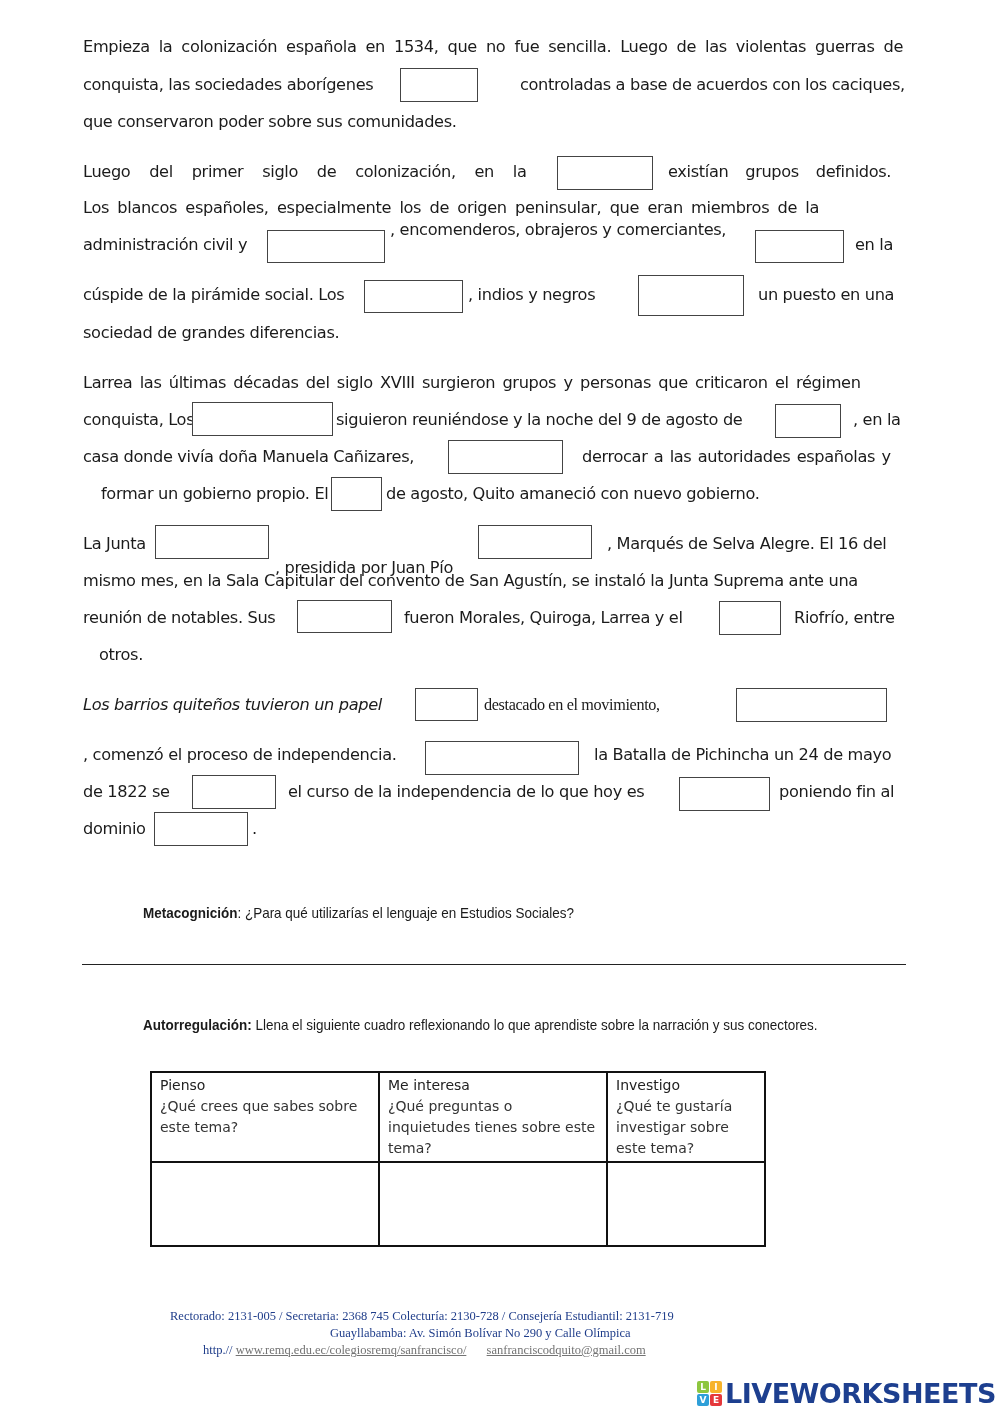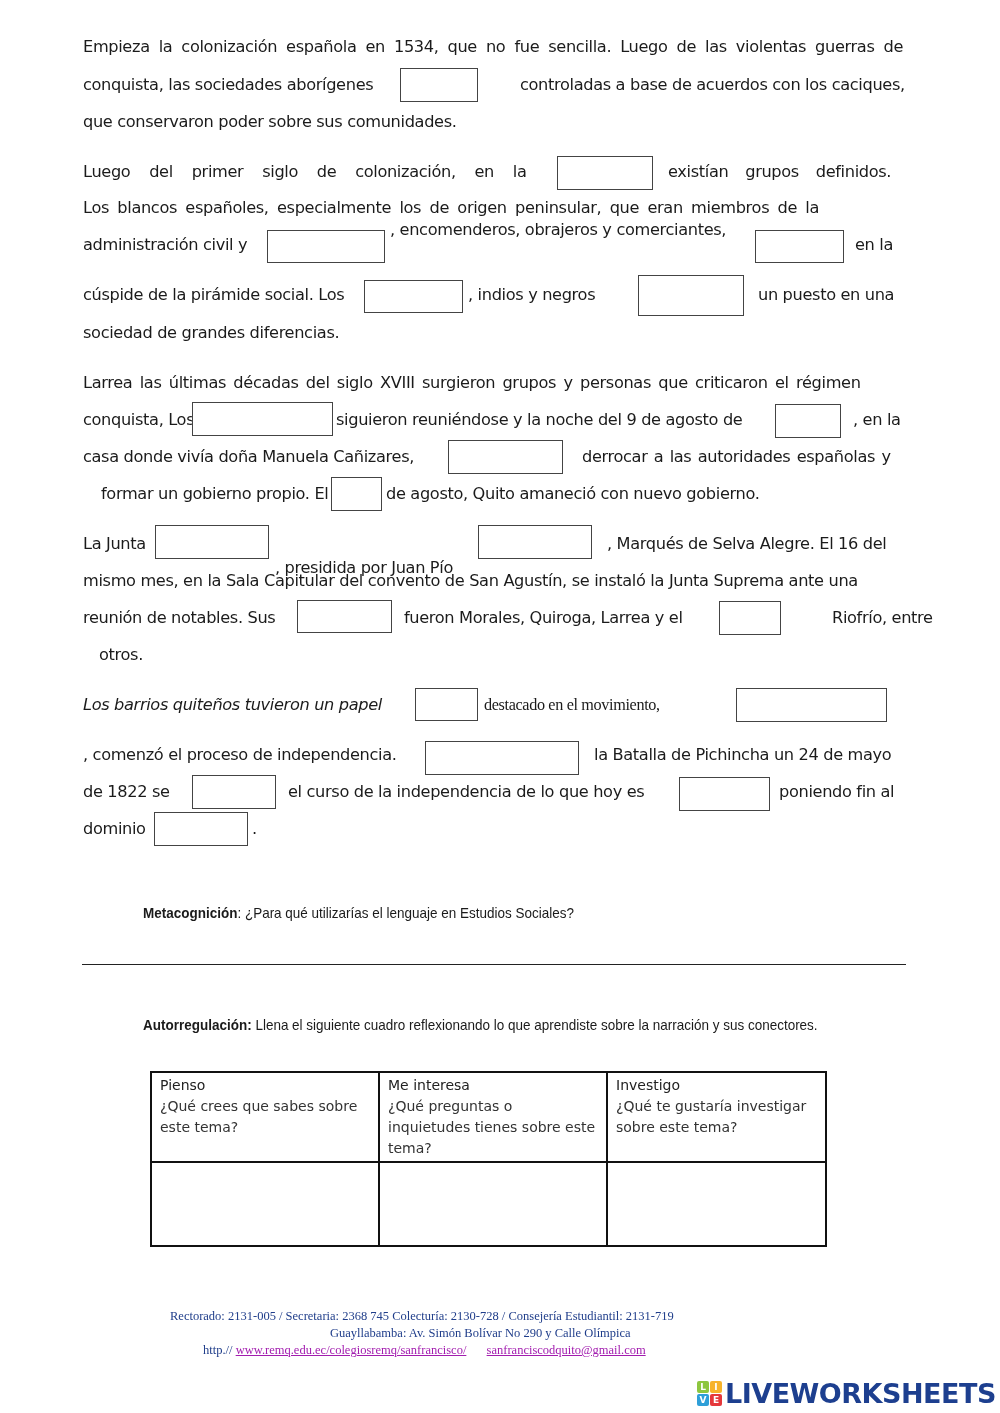--- a/index.html
+++ b/index.html
@@ -7,31 +7,31 @@
          font-family:"Liberation Sans", sans-serif; color:#1a1a1a; }
   .ln { position:absolute; font-family:"DejaVu Sans", sans-serif; font-size:16.2px;
         line-height:20px; white-space:nowrap; letter-spacing:-0.35px; color:#1b1b1b; }
   .ln.just { display:flex; justify-content:space-between; }
   .ln.just span { display:inline-block; }
   .blank { position:absolute; border:1.3px solid #444; background:#fff; box-sizing:border-box; }
   .sec { position:absolute; font-family:"Liberation Sans", sans-serif; font-size:14.5px;
          white-space:nowrap; color:#1b1b1b; transform:scaleX(0.93); transform-origin:left; }
   .sec b { font-weight:bold; }
   .rule { position:absolute; left:82px; width:824px; top:964px; height:0; border-top:1.4px solid #222; }
-  table.kwl { position:absolute; left:150px; top:1071px; width:677px; border-collapse:collapse; }
+  table.kwl { position:absolute; left:150px; top:1071px; width:616px; border-collapse:collapse; }
   table.kwl td { border:2px solid #111; vertical-align:top; padding:2px 8px;
                  font-family:"DejaVu Sans", sans-serif; font-size:14px; color:#333; line-height:21px; }
   table.kwl tr.head td { height:84px; }
   table.kwl tr.body td { height:78px; }
   table.kwl td.c1 { width:210px; }
   table.kwl td.c2 { width:210px; }
   .hdr { color:#222; }
   .footer { position:absolute; left:0; width:1000px; font-family:"Liberation Serif", serif;
             font-size:12.5px; color:#1f3d8a; white-space:nowrap; }
-  .footer a { color:#a21caf; text-decoration:underline; }
+  .footer a { color:#737373; text-decoration:underline; }
   .logo { position:absolute; left:697px; top:1378px; height:30px; display:flex; align-items:center; }
   .logo-icon { display:grid; grid-template-columns:12px 12px; grid-template-rows:12px 12px; gap:1px; margin-right:3px; }
   .logo-icon span { display:flex; align-items:center; justify-content:center; font-size:9px; font-weight:bold;
                     color:#fff; font-family:"DejaVu Sans", sans-serif; border-radius:2px; }
   .logo-text { font-family:"DejaVu Sans", sans-serif; font-weight:bold; font-size:27px; color:#1d3f8f; letter-spacing:-0.5px; }
 </style>
 </head>
 <body>
 
 <div class="ln just" style="left:83px;top:37px;width:820px;">
@@ -74,21 +74,21 @@
 <div class="ln" style="left:83px;top:534px;">La Junta</div>
 <input class="blank" style="left: 155px; top: 525px; width: 114px; height: 34px;" value="">
 <div class="ln" style="left:275px;top:534px;margin-top:24px;">, presidida por Juan Pío</div>
 <input class="blank" style="left: 478px; top: 525px; width: 114px; height: 34px;" value="">
 <div class="ln" style="left:607px;top:534px;">, Marqués de Selva Alegre. El 16 del</div>
 <div class="ln" style="left:83px;top:571px;">mismo mes, en la Sala Capitular del convento de San Agustín, se instaló la Junta Suprema ante una</div>
 <div class="ln" style="left:83px;top:608px;">reunión de notables. Sus</div>
 <input class="blank" style="left: 297px; top: 600px; width: 95px; height: 33px;" value="">
 <div class="ln" style="left:404px;top:608px;">fueron Morales, Quiroga, Larrea y el</div>
 <input class="blank" style="left: 719px; top: 601px; width: 62px; height: 34px;" value="">
-<div class="ln" style="left:832px;top:608px;text-align:right;">Riofrío, entre</div>
+<div class="ln" style="left:794px;top:608px;text-align:right;">Riofrío, entre</div>
 <div class="ln" style="left:83px;top:645px;margin-left:16px;">otros.</div>
 
 <div class="ln" style="left:83px;top:695px;font-style:italic;">Los barrios quiteños tuvieron un papel</div>
 <input class="blank" style="left: 415px; top: 688px; width: 63px; height: 33px;" value="">
 <div class="ln" style="left:484px;top:695px;font-family:Liberation Serif, serif;">destacado en el movimiento,</div>
 <input class="blank" style="left: 736px; top: 688px; width: 151px; height: 34px;" value="">
 <div class="ln" style="left:83px;top:745px;">, comenzó el proceso de independencia.</div>
 <input class="blank" style="left: 425px; top: 741px; width: 154px; height: 34px;" value="">
 <div class="ln" style="left:594px;top:745px;">la Batalla de Pichincha un 24 de mayo</div>
 <div class="ln" style="left:83px;top:782px;">de 1822 se</div>

